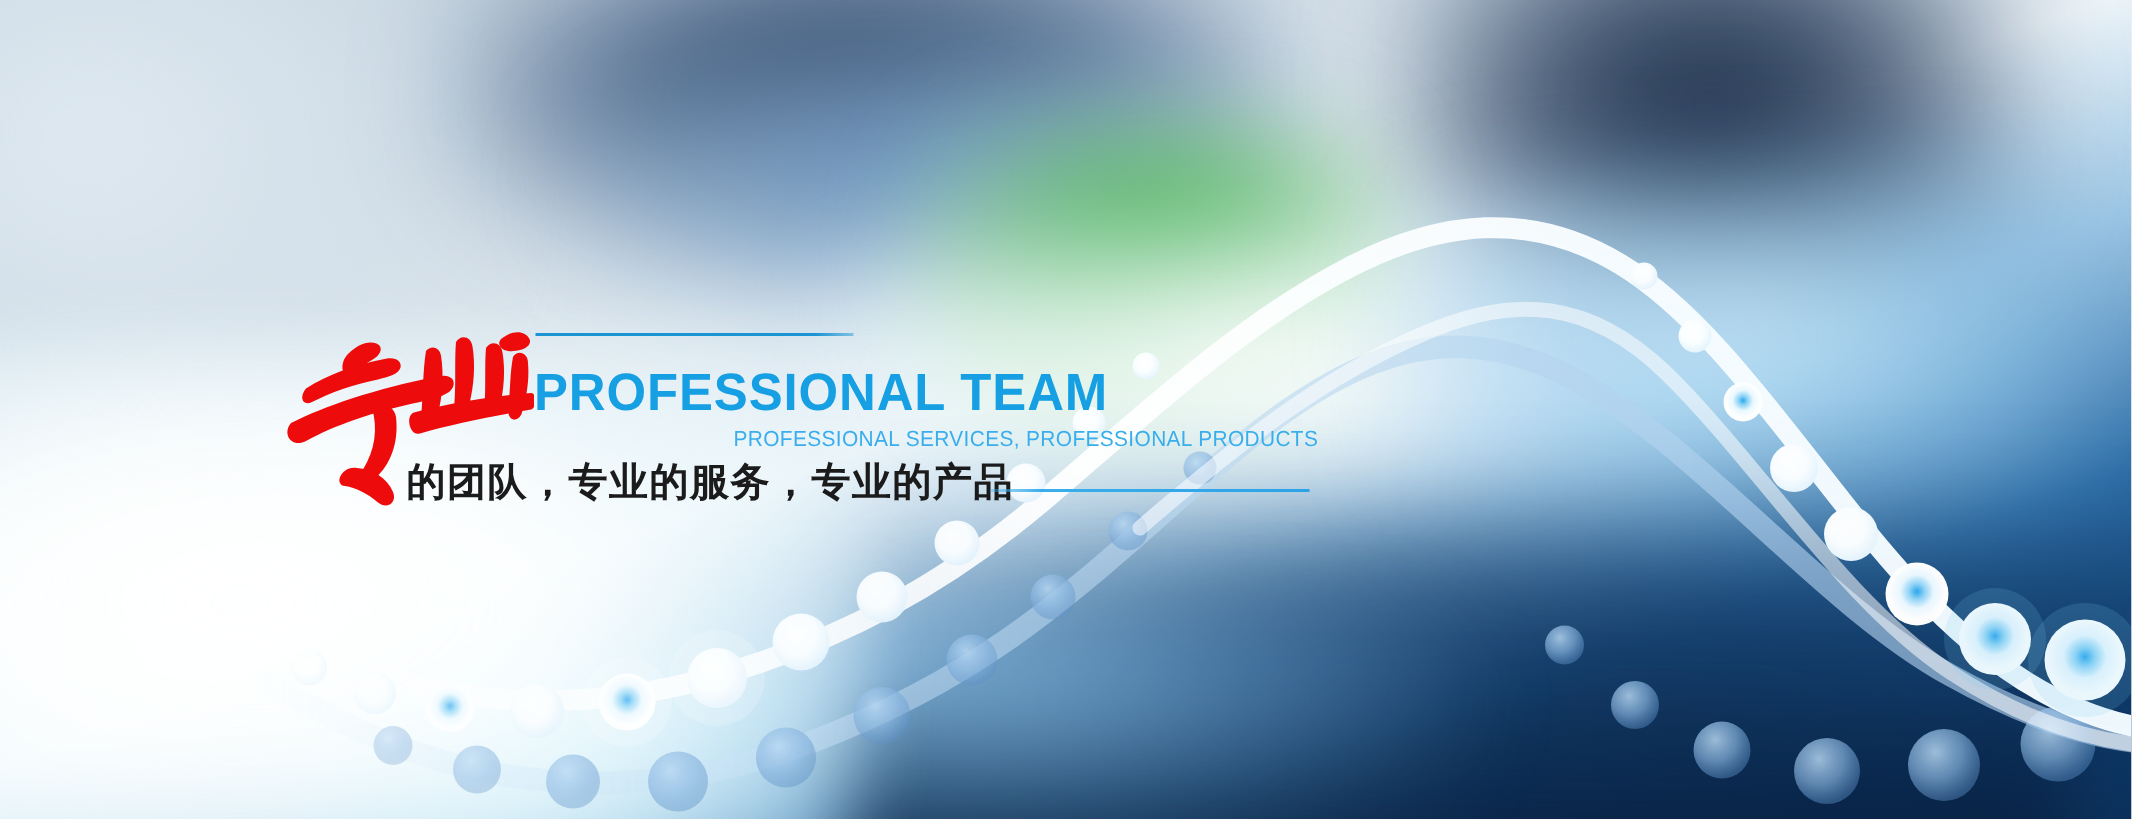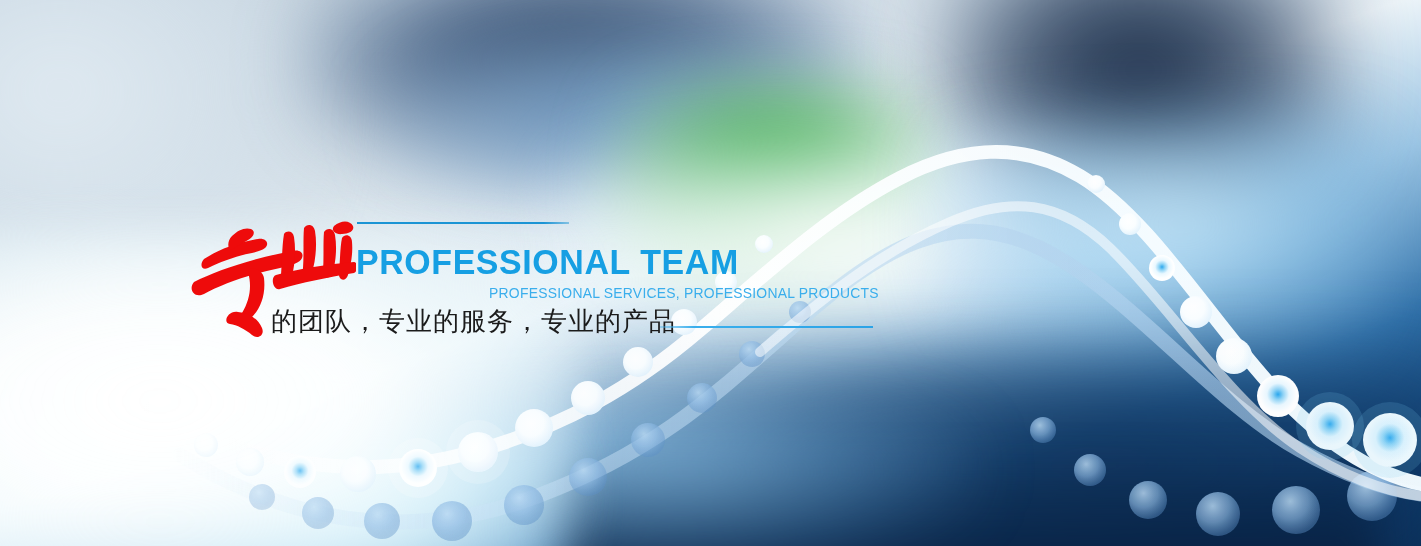--- a/index.html
+++ b/index.html
@@ -127,21 +127,21 @@
     transform-origin:right top;
   }
 
   #tagline-cn{
     position:absolute;left:271px;top:304px;
     font-size:26px;
     letter-spacing:1px;
     color:#1b1b1b;
     white-space:nowrap;
     font-family:"DejaVu Sans","Liberation Sans",sans-serif;
-    font-weight:400;
+    font-weight:700;
   }
 
   #rule-bottom{
     position:absolute;left:660px;top:326px;
     width:213px;height:2px;
     background:linear-gradient(90deg,rgba(58,174,236,.35) 0%,#3aaeec 16%,#2ba3e6 100%);
   }
 </style>
 </head>
 <body>

